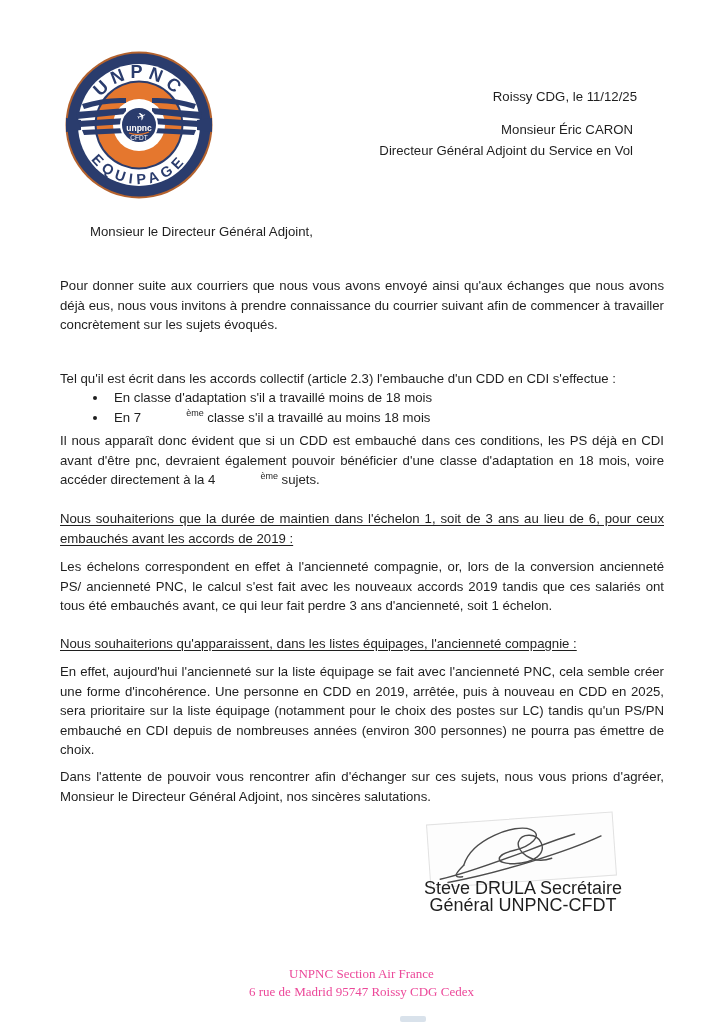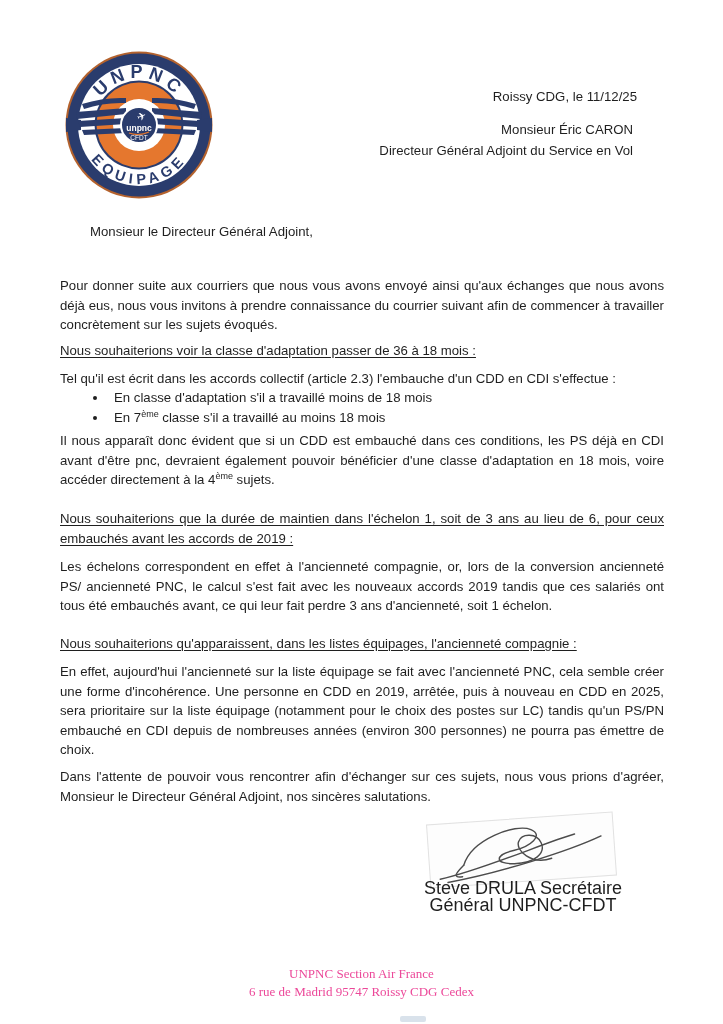--- a/index.html
+++ b/index.html
@@ -32,21 +32,21 @@
     font-size:13.2px;
     line-height:17px;
   }
   .header-right .date-line{margin:0 0 16px 0;}
   .header-right p{margin:4px;}
   ul.bullets{
     margin:0;padding-left:48px;
     font-size:13.2px;line-height:19.6px;
   }
   ul.bullets li{padding-left:6px;}
-  sup{font-size:9px;line-height:0;vertical-align:super;}
+  sup{font-size:9px;line-height:0;vertical-align:super;margin-left:45px;}
   .sig-box{
     border:1px solid rgba(175,175,175,0.35);
     transform:rotate(-4deg);
     background:rgba(250,250,250,0.4);
   }
   .sig-name{
     text-align:center;
     font-size:18px;
     line-height:16.5px;
   }
@@ -118,21 +118,20 @@
   <div class="abs header-right" style="top:88px;right:86px;">
     <p class="date-line">Roissy CDG, le 11/12/25</p>
     <p>Monsieur Éric CARON</p>
     <p>Directeur Général Adjoint du Service en Vol</p>
   </div>
 
   <p class="abs salutation" style="left:90px;top:222px;">Monsieur le Directeur Général Adjoint,</p>
 
   <p class="abs body-text" style="left:60px;top:276px;width:604px;">Pour donner suite aux courriers que nous vous avons envoyé ainsi qu'aux échanges que nous avons déjà eus, nous vous invitons à prendre connaissance du courrier suivant afin de commencer à travailler concrètement sur les sujets évoqués.</p>
 
-  <p class="abs heading" style="left:60px;top:341px;width:604px;">Nous souhaiterions voir la classe d'adaptation passer de 36 à 18 mois :</p>
 
   <p class="abs body-text" style="left:60px;top:369px;width:604px;">Tel qu'il est écrit dans les accords collectif (article 2.3) l'embauche d'un CDD en CDI s'effectue :</p>
 
   <ul class="abs bullets" style="left:60px;top:388px;width:560px;">
     <li><span>En classe d'adaptation s'il a travaillé moins de 18 mois</span></li>
     <li><span>En 7</span><sup>ème</sup><span> classe s'il a travaillé au moins 18 mois</span></li>
   </ul>
 
   <p class="abs body-text" style="left:60px;top:431px;width:604px;"><span>Il nous apparaît donc évident que si un CDD est embauché dans ces conditions, les PS déjà en CDI avant d'être pnc, devraient également pouvoir bénéficier d'une classe d'adaptation en 18 mois, voire accéder directement à la 4</span><sup>ème</sup><span> sujets.</span></p>
 

